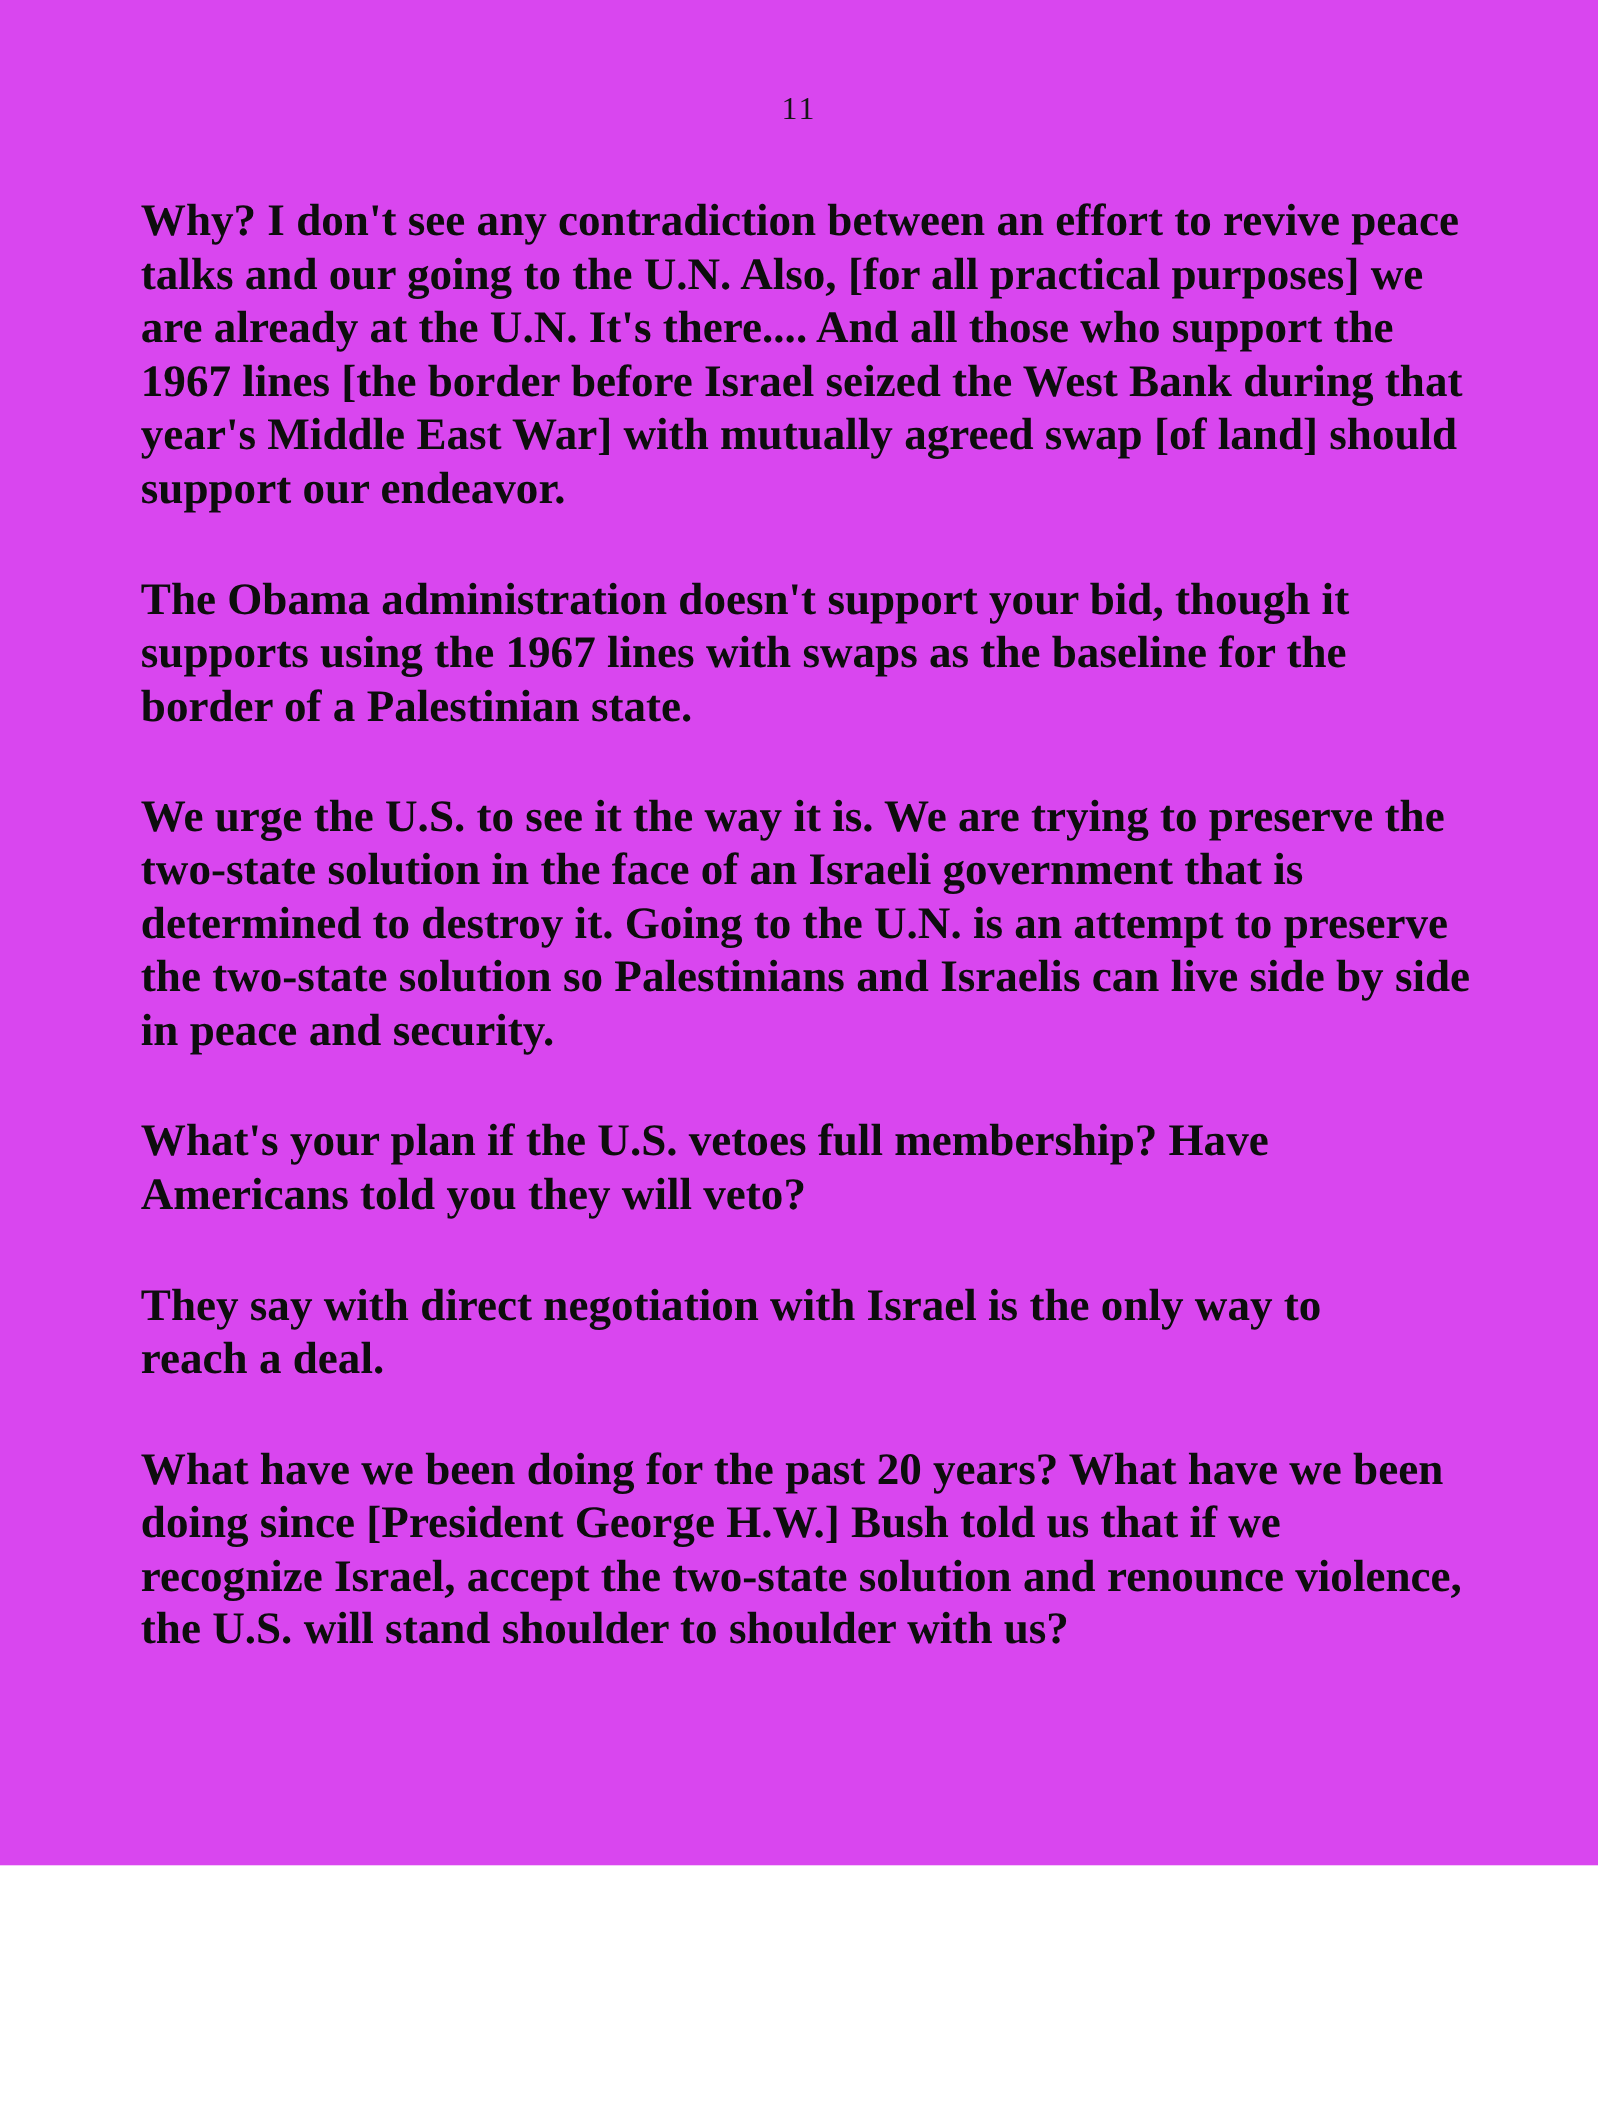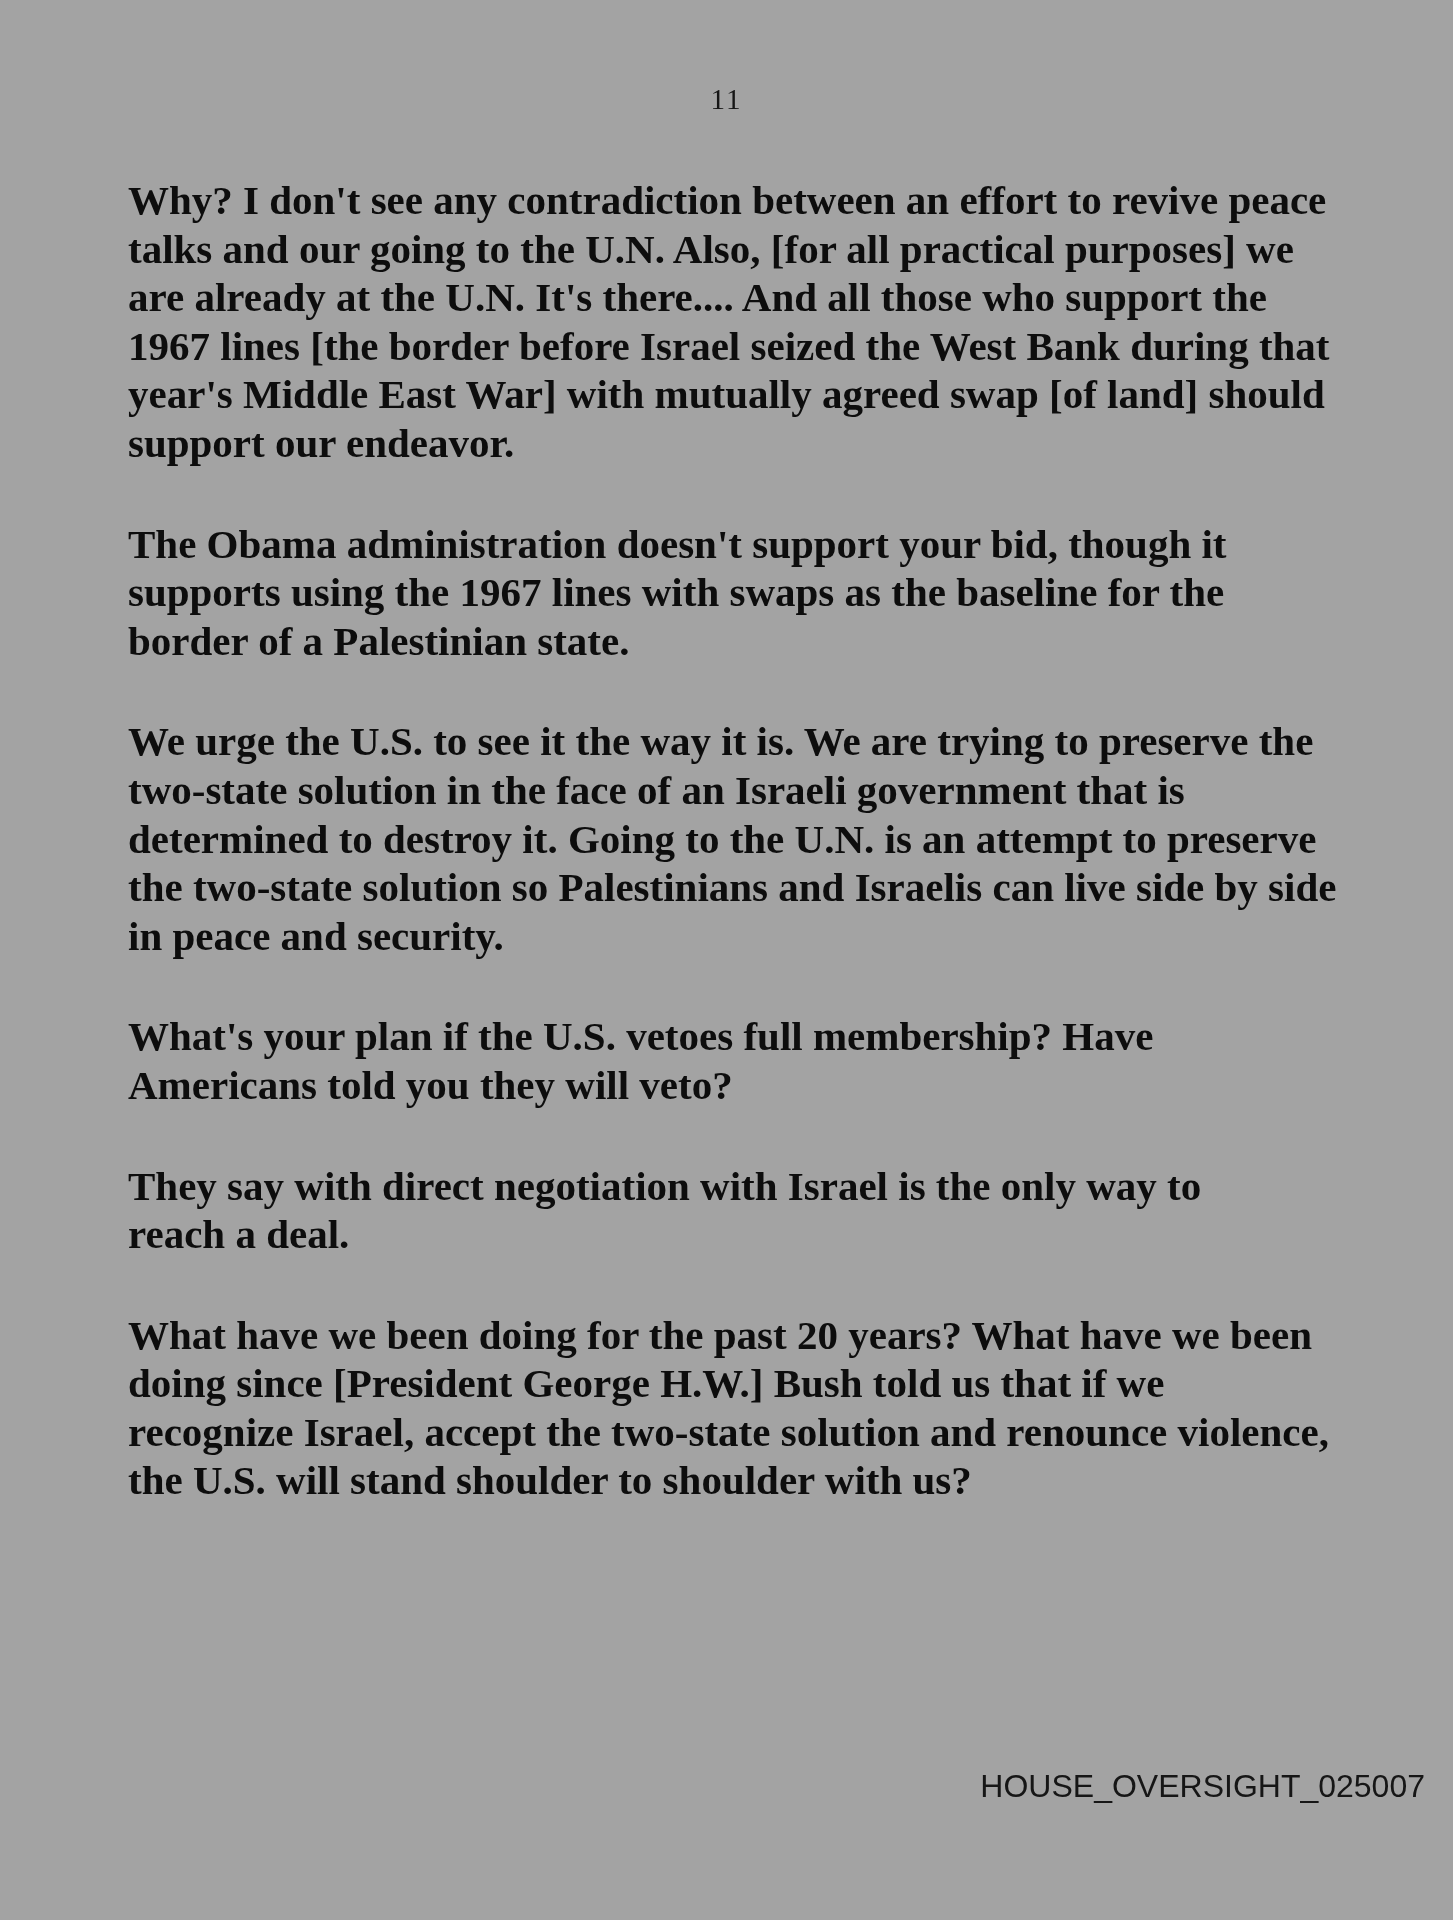--- a/index.html
+++ b/index.html
@@ -3,22 +3,22 @@
 <meta charset="utf-8">
 <style>
   html, body {
     margin: 0;
     padding: 0;
     background: #ffffff;
   }
   .page {
     position: relative;
     width: 1453px;
-    height: 1920px;
-    background: #a3a3a3;
+    height: 1696px;
+    background: #d946ef;
     overflow: hidden;
     font-family: "Liberation Serif", serif;
   }
   .page-number {
     position: absolute;
     top: 83px;
     left: 0;
     width: 100%;
     text-align: center;
     font-size: 29px;

